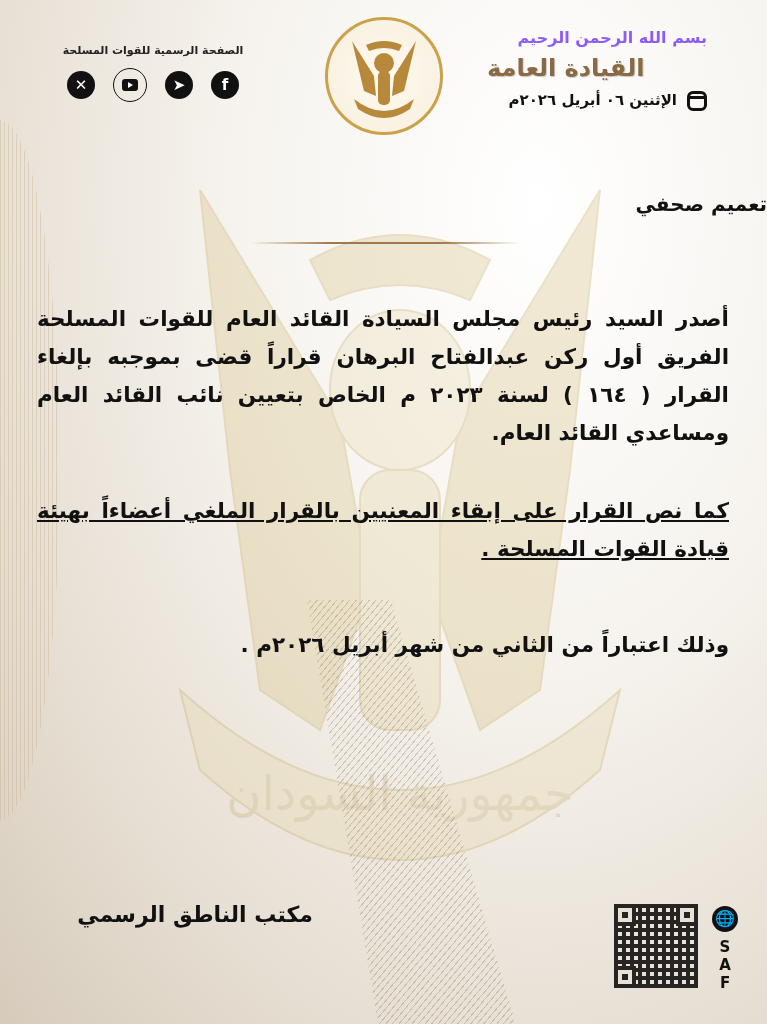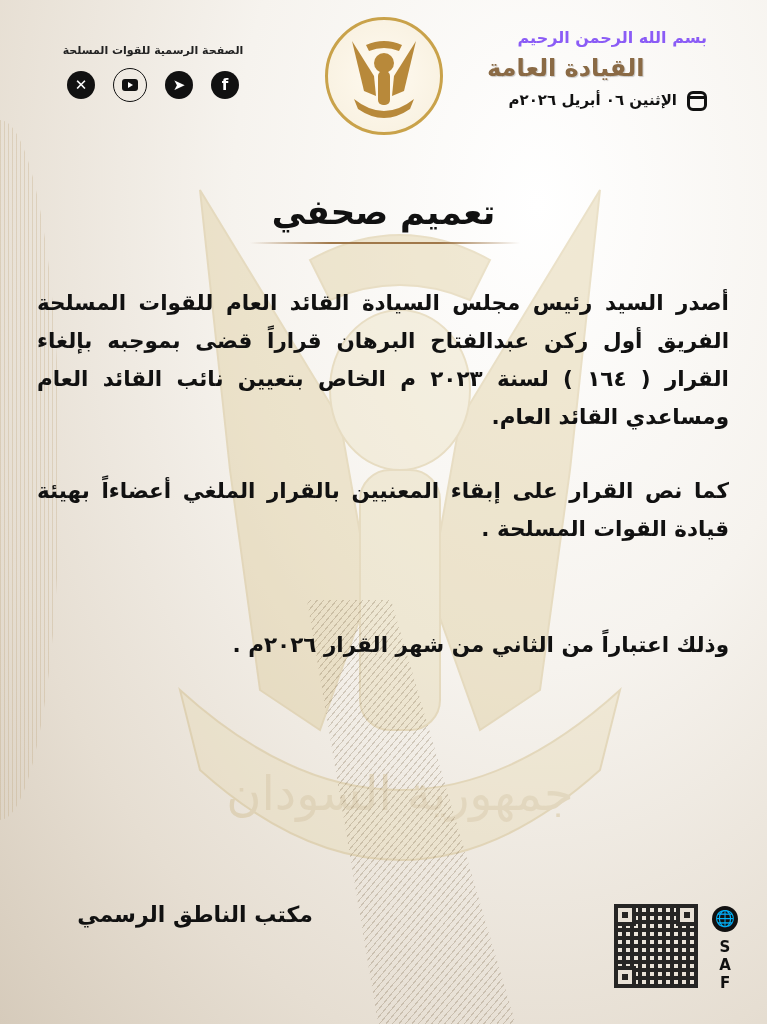--- a/index.html
+++ b/index.html
@@ -40,26 +40,26 @@
   .logo svg { width:80px; height:90px; }
 
   .hdr-left { left:48px; top:44px; width:210px; text-align:center; direction:rtl; }
   .social-title { font-size:11px; font-weight:bold; color:#222; }
   .social-row { display:flex; justify-content:center; gap:18px; margin-top:14px; direction:ltr; }
   .soc { width:28px; height:28px; border-radius:50%; background:#111; color:#fff; display:flex; align-items:center; justify-content:center; font-size:15px; font-weight:bold; box-sizing:border-box; }
   .soc.outline { background:transparent; border:1.5px solid #111; width:34px; height:34px; margin-top:-3px; }
   .soc.outline .yt { width:16px; height:12px; background:#111; border-radius:3px; position:relative; }
   .soc.outline .yt::after { content:""; position:absolute; left:6px; top:3px; border-left:5px solid #fff; border-top:3px solid transparent; border-bottom:3px solid transparent; }
 
-  .title { left:0; width:767px; top:192px; text-align:center; font-size:34px; font-weight:bold; color:#111; direction:rtl; }
+  .title { left:0; width:767px; top:192px; text-align:right; font-size:20px; font-weight:bold; color:#111; direction:rtl; }
   .title-rule { left:250px; top:242px; width:270px; height:2px; background:linear-gradient(90deg, transparent, #a0784a 30%, #a0784a 70%, transparent); }
 
   .body-text { right:38px; width:692px; direction:rtl; text-align:justify; font-size:21.5px; font-weight:bold; line-height:38px; color:#111; }
-  .p1 { top:284px; }
-  .p2 { top:472px; }
+  .p1 { top:300px; }
+  .p2 { top:492px;text-decoration:underline; }
   .p3 { top:626px; }
 
   .footer-sig { left:48px; top:896px; direction:rtl; text-align:right; width:265px; font-size:22px; font-weight:bold; line-height:38px; color:#111; }
   .qr { left:614px; top:904px; width:84px; height:84px; background:
       repeating-linear-gradient(0deg, #111 0 4px, transparent 4px 8px),
       repeating-linear-gradient(90deg, #111 0 4px, transparent 4px 8px);
       opacity:0.9; position:absolute; }
   .qr .finder { position:absolute; width:22px; height:22px; border:4px solid #111; background:#e8e1d6; box-sizing:border-box; }
   .qr .finder::after { content:""; position:absolute; left:4px; top:4px; width:6px; height:6px; background:#111; }
   .saf { left:712px; top:906px; width:26px; text-align:center; }
@@ -121,21 +121,21 @@
     <span class="soc">➤</span>
     <span class="soc">f</span>
   </div>
 </div>
 
 <div class="layer title">تعميم صحفي</div>
 <div class="layer title-rule"></div>
 
 <div class="layer body-text p1">أصدر السيد رئيس مجلس السيادة القائد العام للقوات المسلحة الفريق  أول ركن عبدالفتاح البرهان قراراً  قضى بموجبه بإلغاء القرار ( ١٦٤ ) لسنة ٢٠٢٣ م الخاص بتعيين نائب القائد العام ومساعدي القائد العام.</div>
 <div class="layer body-text p2">كما نص القرار  على إبقاء المعنيين بالقرار الملغي أعضاءاً بهيئة قيادة القوات المسلحة .</div>
-<div class="layer body-text p3">وذلك اعتباراً من الثاني من شهر القرار ٢٠٢٦م .</div>
+<div class="layer body-text p3">وذلك اعتباراً من الثاني من شهر أبريل ٢٠٢٦م .</div>
 
 <div class="layer footer-sig">
   <div>مكتب الناطق الرسمي</div>
 </div>
 
 <div class="layer qr">
   <span class="finder" style="left:0;top:0"></span>
   <span class="finder" style="right:0;top:0"></span>
   <span class="finder" style="left:0;bottom:0"></span>
 </div>

